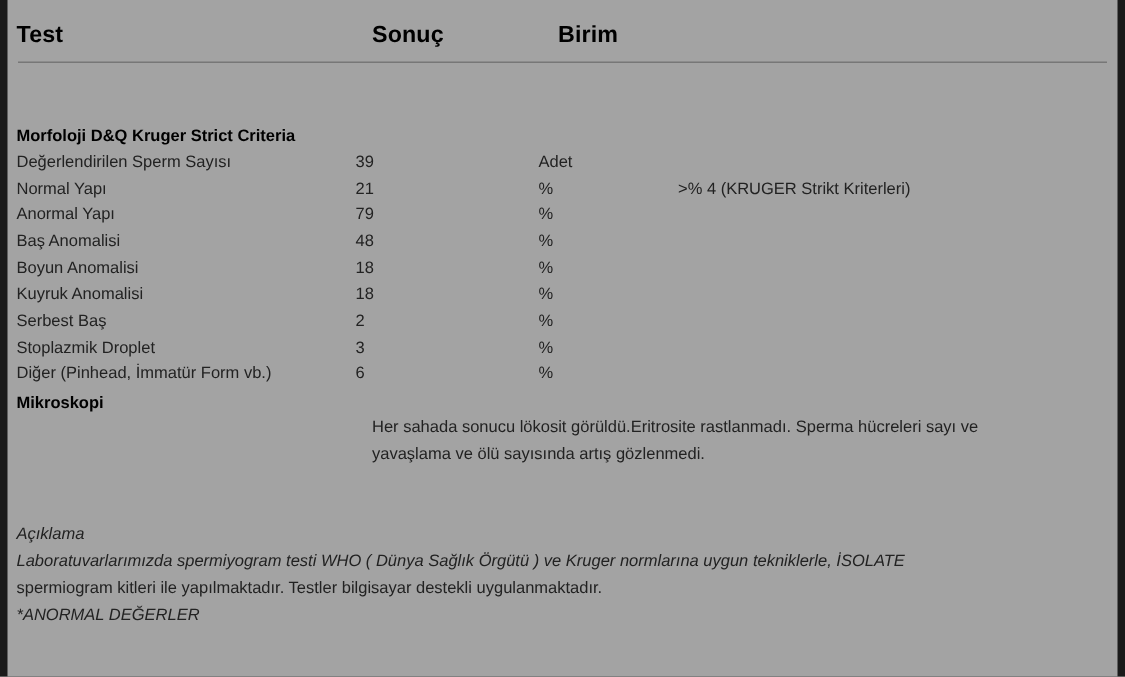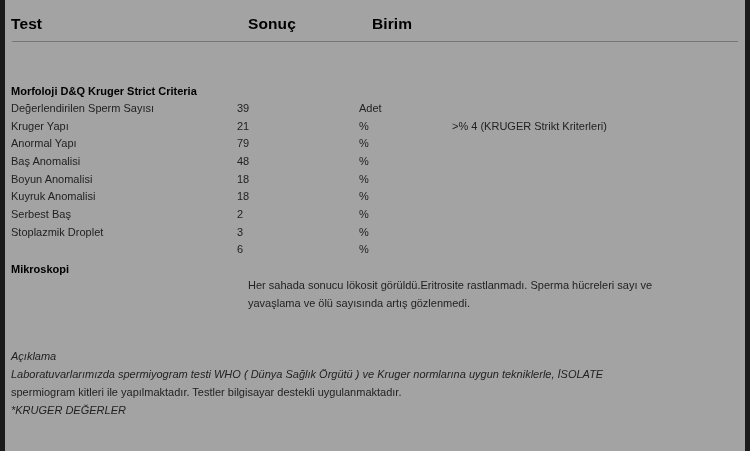--- a/index.html
+++ b/index.html
@@ -51,21 +51,21 @@
   <div class="section-title" style="top:85px">Morfoloji D&amp;Q Kruger Strict Criteria</div>
 
   <div>
     <div class="row" style="top:102px">
       <span class="c-test">Değerlendirilen Sperm Sayısı</span>
       <span class="c-res">39</span>
       <span class="c-unit">Adet</span>
       <span class="c-ref"></span>
     </div>
     <div class="row" style="top:120px">
-      <span class="c-test">Kruger Yapı</span>
+      <span class="c-test">Normal Yapı</span>
       <span class="c-res">21</span>
       <span class="c-unit">%</span>
       <span class="c-ref">&gt;% 4 (KRUGER Strikt Kriterleri)</span>
     </div>
     <div class="row" style="top:137px">
       <span class="c-test">Anormal Yapı</span>
       <span class="c-res">79</span>
       <span class="c-unit">%</span>
       <span class="c-ref"></span>
     </div>
@@ -93,30 +93,31 @@
       <span class="c-unit">%</span>
       <span class="c-ref"></span>
     </div>
     <div class="row" style="top:226px">
       <span class="c-test">Stoplazmik Droplet</span>
       <span class="c-res">3</span>
       <span class="c-unit">%</span>
       <span class="c-ref"></span>
     </div>
     <div class="row" style="top:243px">
+      <span class="c-test">Diğer (Pinhead, İmmatür Form vb.)</span>
       <span class="c-res">6</span>
       <span class="c-unit">%</span>
       <span class="c-ref"></span>
     </div>
   </div>
 
   <div class="section-title" style="top:263px">Mikroskopi</div>
   <div class="micro">
     <div>Her sahada sonucu lökosit görüldü.Eritrosite rastlanmadı. Sperma hücreleri sayı ve</div>
     <div>yavaşlama ve ölü sayısında artış gözlenmedi.</div>
   </div>
 
   <div class="note it" style="top:350px">Açıklama</div>
   <div class="note" style="top:386px">spermiogram kitleri ile yapılmaktadır. Testler bilgisayar destekli uygulanmaktadır.</div>
   <div class="note it" style="top:368px">Laboratuvarlarımızda spermiyogram testi  WHO  ( Dünya Sağlık Örgütü ) ve Kruger normlarına uygun tekniklerle, İSOLATE</div>
-  <div class="note it" style="top:404px">*KRUGER DEĞERLER</div>
+  <div class="note it" style="top:404px">*ANORMAL DEĞERLER</div>
 
 </div>
 
 </body></html>

